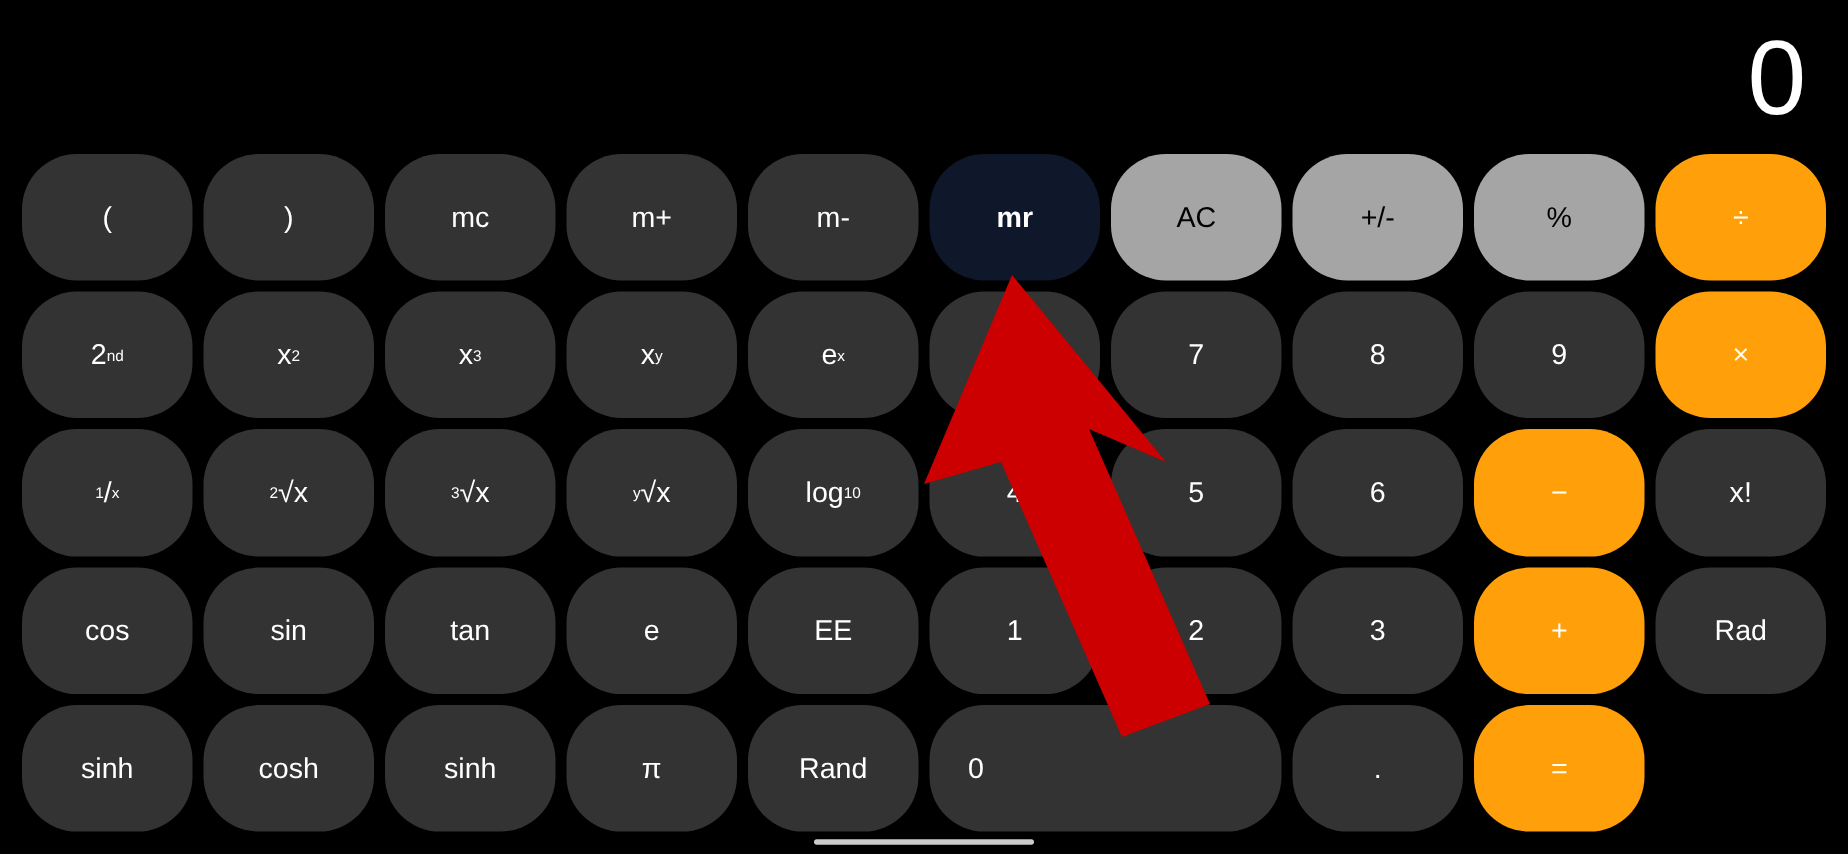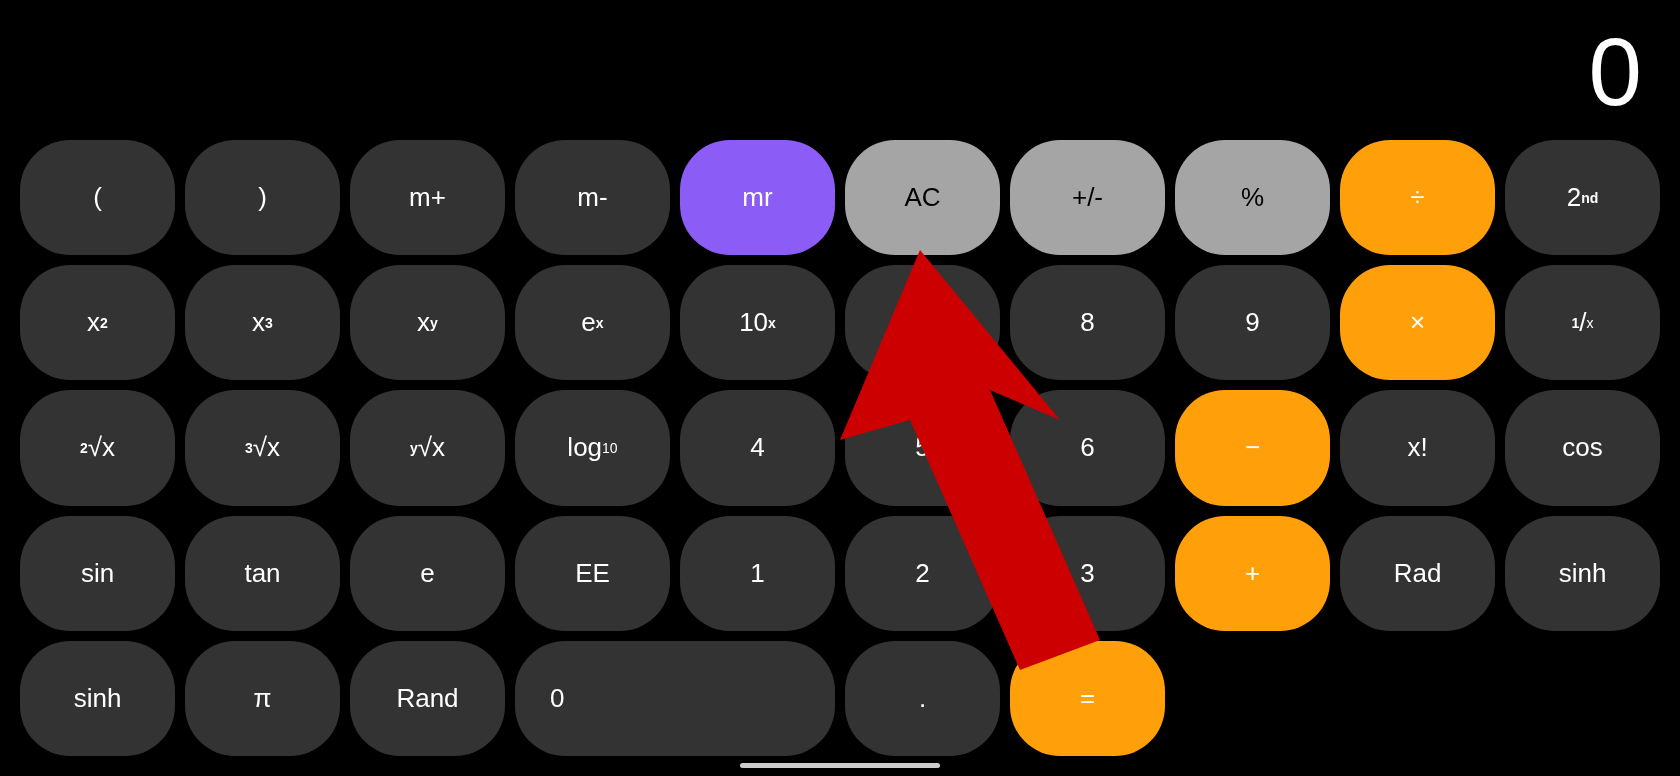--- a/index.html
+++ b/index.html
@@ -52,22 +52,23 @@
       outline: none;
       min-width: 0;
     }
 
     .btn-dark {
       background: #333333;
       color: #fff;
     }
 
     .btn-medium {
-      background: #8b5cf6;
-      color: #fff;
+      background: #0f172a;
+      color: #fff;
+      font-weight: bold;
     }
 
     .btn-light {
       background: #a5a5a5;
       color: #000;
       text-align: center;
     }
 
     .btn-orange {
       background: #ff9f0a;
@@ -78,21 +79,20 @@
     .btn-zero {
       grid-column: span 2;
       border-radius: 50px;
       justify-content: flex-start;
       padding-left: 35px;
     }
 
     .btn sup {
       font-size: 14px;
       vertical-align: super;
-      font-weight: bold;
     }
 
     .btn sub {
       font-size: 14px;
       vertical-align: sub;
     }
 
     .page-wrapper {
       position: relative;
       width: 1680px;
@@ -135,20 +135,21 @@
 <div class="page-wrapper">
   <div class="content-wrapper">
     <div class="display-area">
       <span class="display-number">0</span>
     </div>
 
     <div class="calculator-grid">
 
       <button class="btn btn-dark">(</button>
       <button class="btn btn-dark">)</button>
+      <button class="btn btn-dark">mc</button>
       <button class="btn btn-dark">m+</button>
       <button class="btn btn-dark">m-</button>
       <button class="btn btn-medium">mr</button>
       <button class="btn btn-light">AC</button>
       <button class="btn btn-light">+/-</button>
       <button class="btn btn-light">%</button>
       <button class="btn btn-orange">÷</button>
 
       <button class="btn btn-dark">2<sup>nd</sup></button>
       <button class="btn btn-dark">x<sup>2</sup></button>
@@ -177,20 +178,21 @@
       <button class="btn btn-dark">tan</button>
       <button class="btn btn-dark">e</button>
       <button class="btn btn-dark">EE</button>
       <button class="btn btn-dark">1</button>
       <button class="btn btn-dark">2</button>
       <button class="btn btn-dark">3</button>
       <button class="btn btn-orange">+</button>
 
       <button class="btn btn-dark">Rad</button>
       <button class="btn btn-dark">sinh</button>
+      <button class="btn btn-dark">cosh</button>
       <button class="btn btn-dark">sinh</button>
       <button class="btn btn-dark">π</button>
       <button class="btn btn-dark">Rand</button>
       <button class="btn btn-dark btn-zero">0</button>
       <button class="btn btn-dark">.</button>
       <button class="btn btn-orange">=</button>
 
     </div>
   </div>
 

